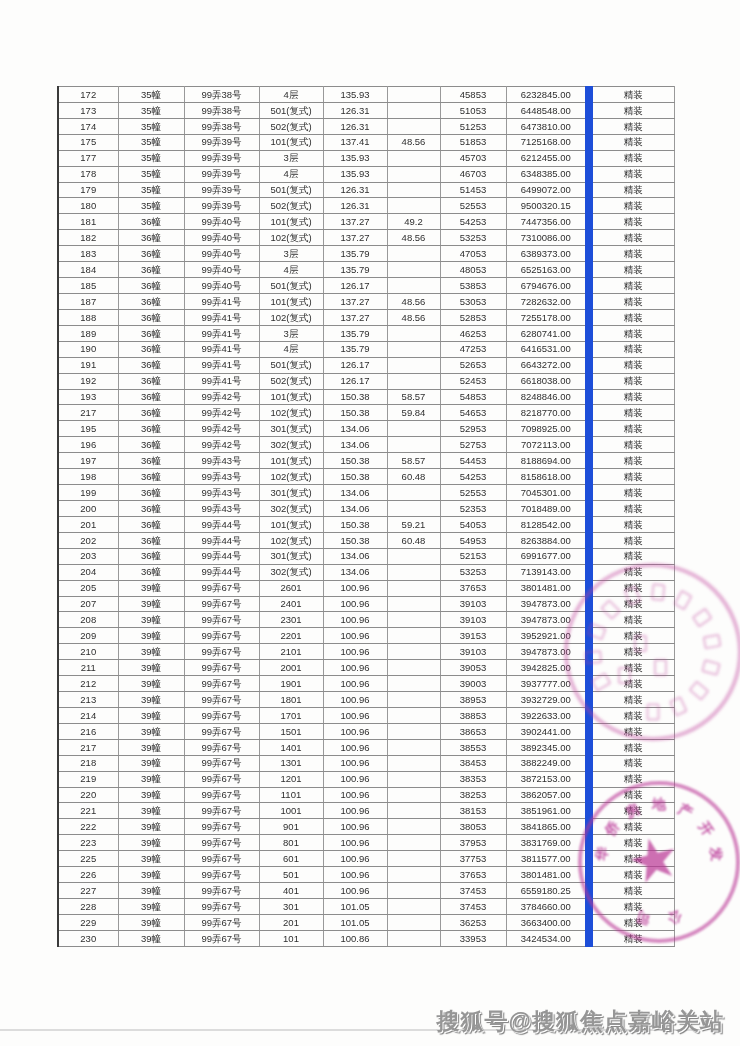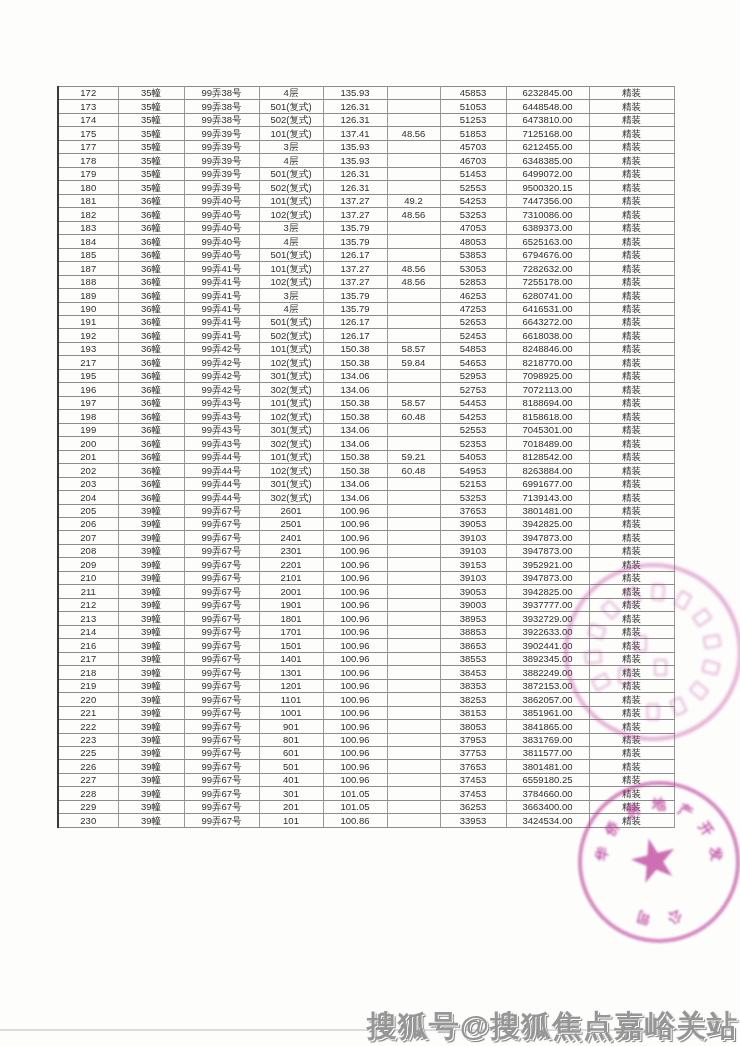--- a/index.html
+++ b/index.html
@@ -3,34 +3,34 @@
 <meta charset="utf-8">
 <style>
   html,body{margin:0;padding:0;}
   body{
     width:740px;height:1046px;position:relative;overflow:hidden;
     background:#fdfdfc;
     font-family:"Liberation Sans","DejaVu Sans",sans-serif;
   }
   .page{position:absolute;inset:0;}
   table.price-table{
-    position:absolute;left:57px;top:86px;width:616px;height:742px;
+    position:absolute;left:57px;top:86px;width:616px;height:861px;
     border-collapse:collapse;table-layout:fixed;
     filter:blur(0.25px);
   }
   table.price-table td{
     border:1px solid #999;
     border-top:1px solid #8c8c8c;border-bottom:1px solid #8c8c8c;
     text-align:center;vertical-align:middle;
     font-size:9.5px;line-height:1;color:#2e2e2e;
     padding:0;overflow:hidden;white-space:nowrap;
   }
   table.price-table{border-left:2px solid #3a3a3a;}
   table.price-table td:first-child{border-left:2px solid #3a3a3a;}
-  table.price-table td:last-child{border-left:1px solid #1d4ed8;margin-left:16px;}
+  table.price-table td:last-child{border-left:8px solid #1d4ed8;margin-left:16px;}
   col.c-seq{width:60px}col.c-bld{width:66px}col.c-addr{width:75px}
   col.c-unit{width:64px}col.c-area{width:64px}col.c-xarea{width:53px}
   col.c-uprice{width:66px}col.c-tprice{width:83px}col.c-deco{width:85px}
 
   .stamp{position:absolute;border-radius:50%;pointer-events:none;}
   .stamp-upper{
     left:564px;top:563px;width:170px;height:170px;
     border:4px solid rgba(193,68,158,0.42);
     filter:blur(1.4px);
   }
@@ -54,22 +54,22 @@
     position:absolute;left:50%;top:50%;
     transform:translate(-60%,-54%) rotate(-14deg);
     font-size:58px;line-height:1;
     color:rgba(186,55,150,0.72);
   }
   .divider-line{
     position:absolute;left:0;top:1029px;width:700px;height:2px;
     background:#dcdcdc;
   }
   .watermark{
-    position:absolute;right:2px;top:1006px;
-    font-size:30px;font-weight:bold;letter-spacing:1px;
+    position:absolute;right:16px;top:1006px;
+    font-size:23px;font-weight:bold;letter-spacing:1px;
     color:#969696;
     text-shadow:1px 1px 0 #ffffff,2px 2px 1px #7d7d7d;
   }
 </style>
 </head>
 <body>
 
 <div class="page">
 
   <table class="price-table">
@@ -428,31 +428,20 @@
         </tr>
         <tr>
           <td>205</td>
           <td>39幢</td>
           <td>99弄67号</td>
           <td>2601</td>
           <td>100.96</td>
           <td></td>
           <td>37653</td>
           <td>3801481.00</td>
-          <td>精装</td>
-        </tr>
-        <tr>
-          <td>206</td>
-          <td>39幢</td>
-          <td>99弄67号</td>
-          <td>2501</td>
-          <td>100.96</td>
-          <td></td>
-          <td>39053</td>
-          <td>3942825.00</td>
           <td>精装</td>
         </tr>
         <tr>
           <td>207</td>
           <td>39幢</td>
           <td>99弄67号</td>
           <td>2401</td>
           <td>100.96</td>
           <td></td>
           <td>39103</td>

